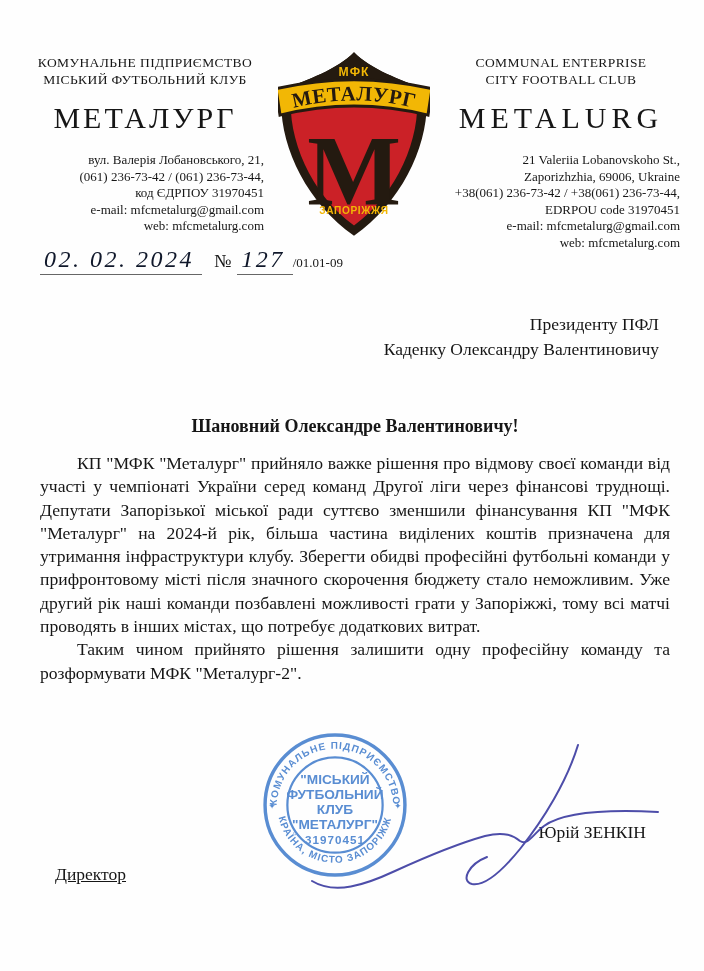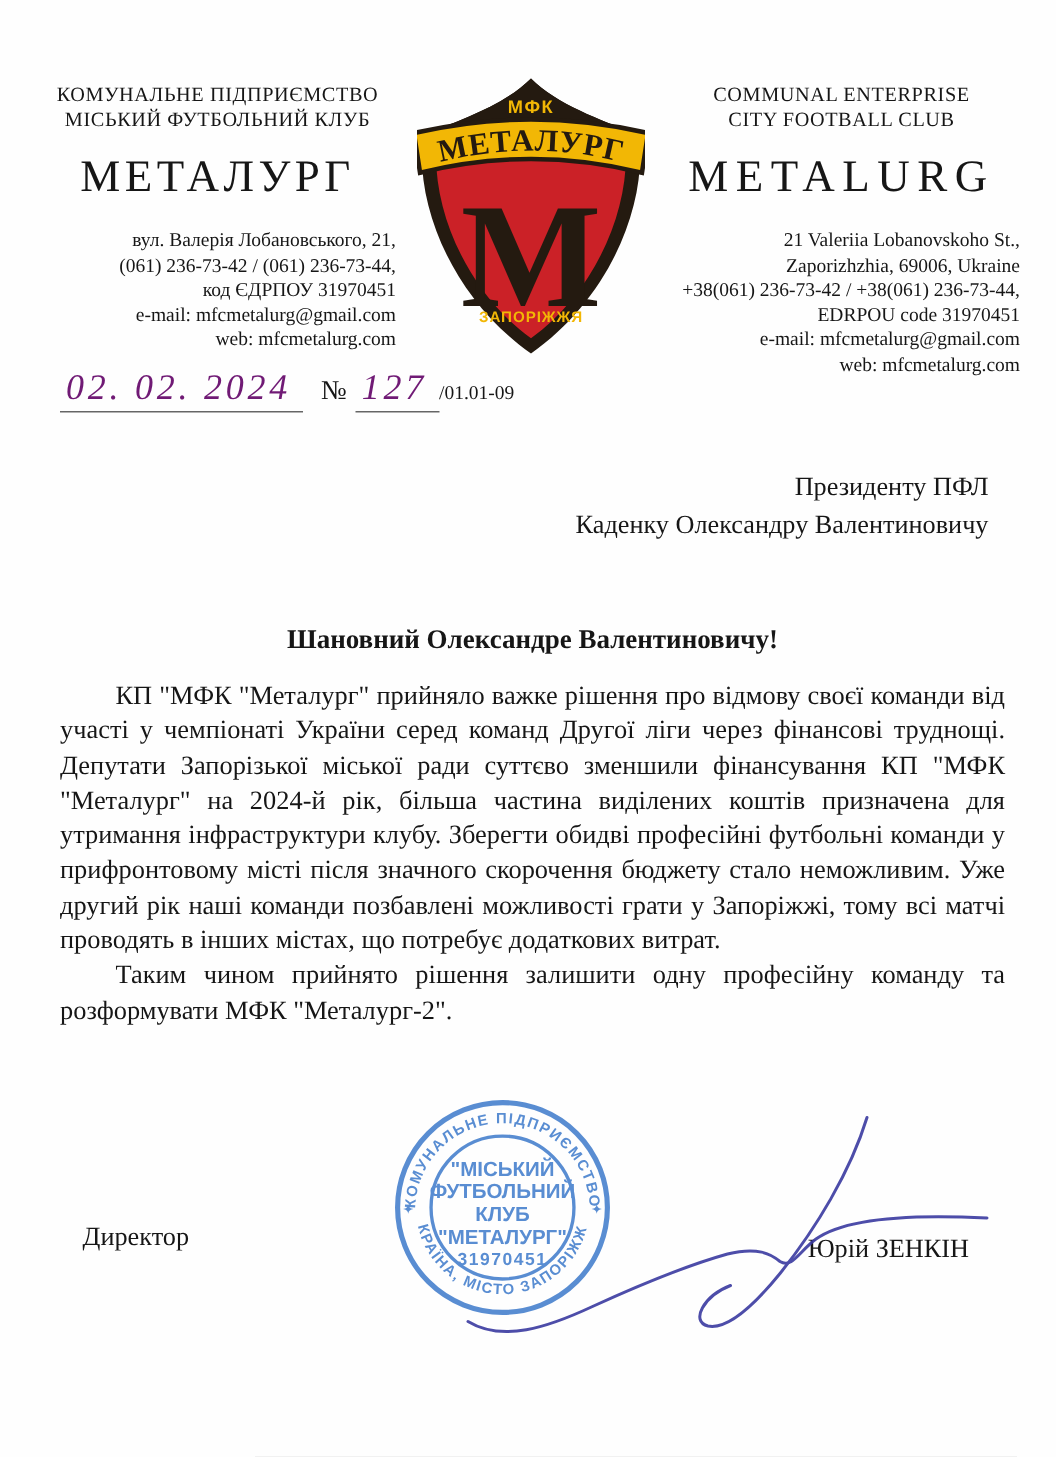--- a/index.html
+++ b/index.html
@@ -13,32 +13,32 @@
   .hdr-left  { left:26px; }
   .hdr-right { left:442px; }
   .org-line { font-size:13.5px; line-height:17px; letter-spacing:0.4px; }
   .club-name { font-size:30px; letter-spacing:3px; margin-top:13px; }
   .hdr-right .club-name { letter-spacing:5px; }
   .addr { margin-top:17px; font-size:13px; line-height:16.5px; }
   .addr div { white-space:nowrap;text-align:right; }
   .crest { position:absolute; left:278px; top:50px; }
   
   .refline { position:absolute; left:40px; top:246px; display:flex; align-items:baseline; font-size:17px; }
-  .hand { font-style:italic; color:#701a75; font-size:24px; letter-spacing:2.5px; white-space:nowrap; }
+  .hand { font-style:italic; color:#0f172a; font-size:24px; letter-spacing:2.5px; white-space:nowrap; }
   .hand-u { border-bottom:1.4px solid #666; padding:0 8px 1px 4px; }
   .no-sign { margin:0 6px 0 12px; font-size:18px; }
   .idx { font-size:13px; }
   
   .recipient { position:absolute; right:45px; top:312px; text-align:right; font-size:17.5px; line-height:25px; }
   .salutation { position:absolute; left:40px; width:630px; top:416px; text-align:center; font-weight:bold; font-size:18px; }
   
   .body-text { position:absolute; left:40px; top:452px; width:630px; font-size:17.6px; line-height:23.3px; text-align:justify; }
   .body-text p { margin:0; text-indent:37px; }
   
-  .closing-title { position:absolute; left:55px;  top:814px; font-size:17.5px; }
+  .closing-title { position:absolute; left:55px;  top:864px; font-size:17.5px;text-decoration:underline; }
   .closing-name  { position:absolute; right:58px; top:822px; font-size:17.5px; }
   .stamp { position:absolute; left:260px; top:730px; opacity:0.92; }
   .signature { position:absolute; left:290px; top:733px; }
 </style>
 </head>
 <body>
 
 <div class="page">
 
   <div class="hdr hdr-left">

